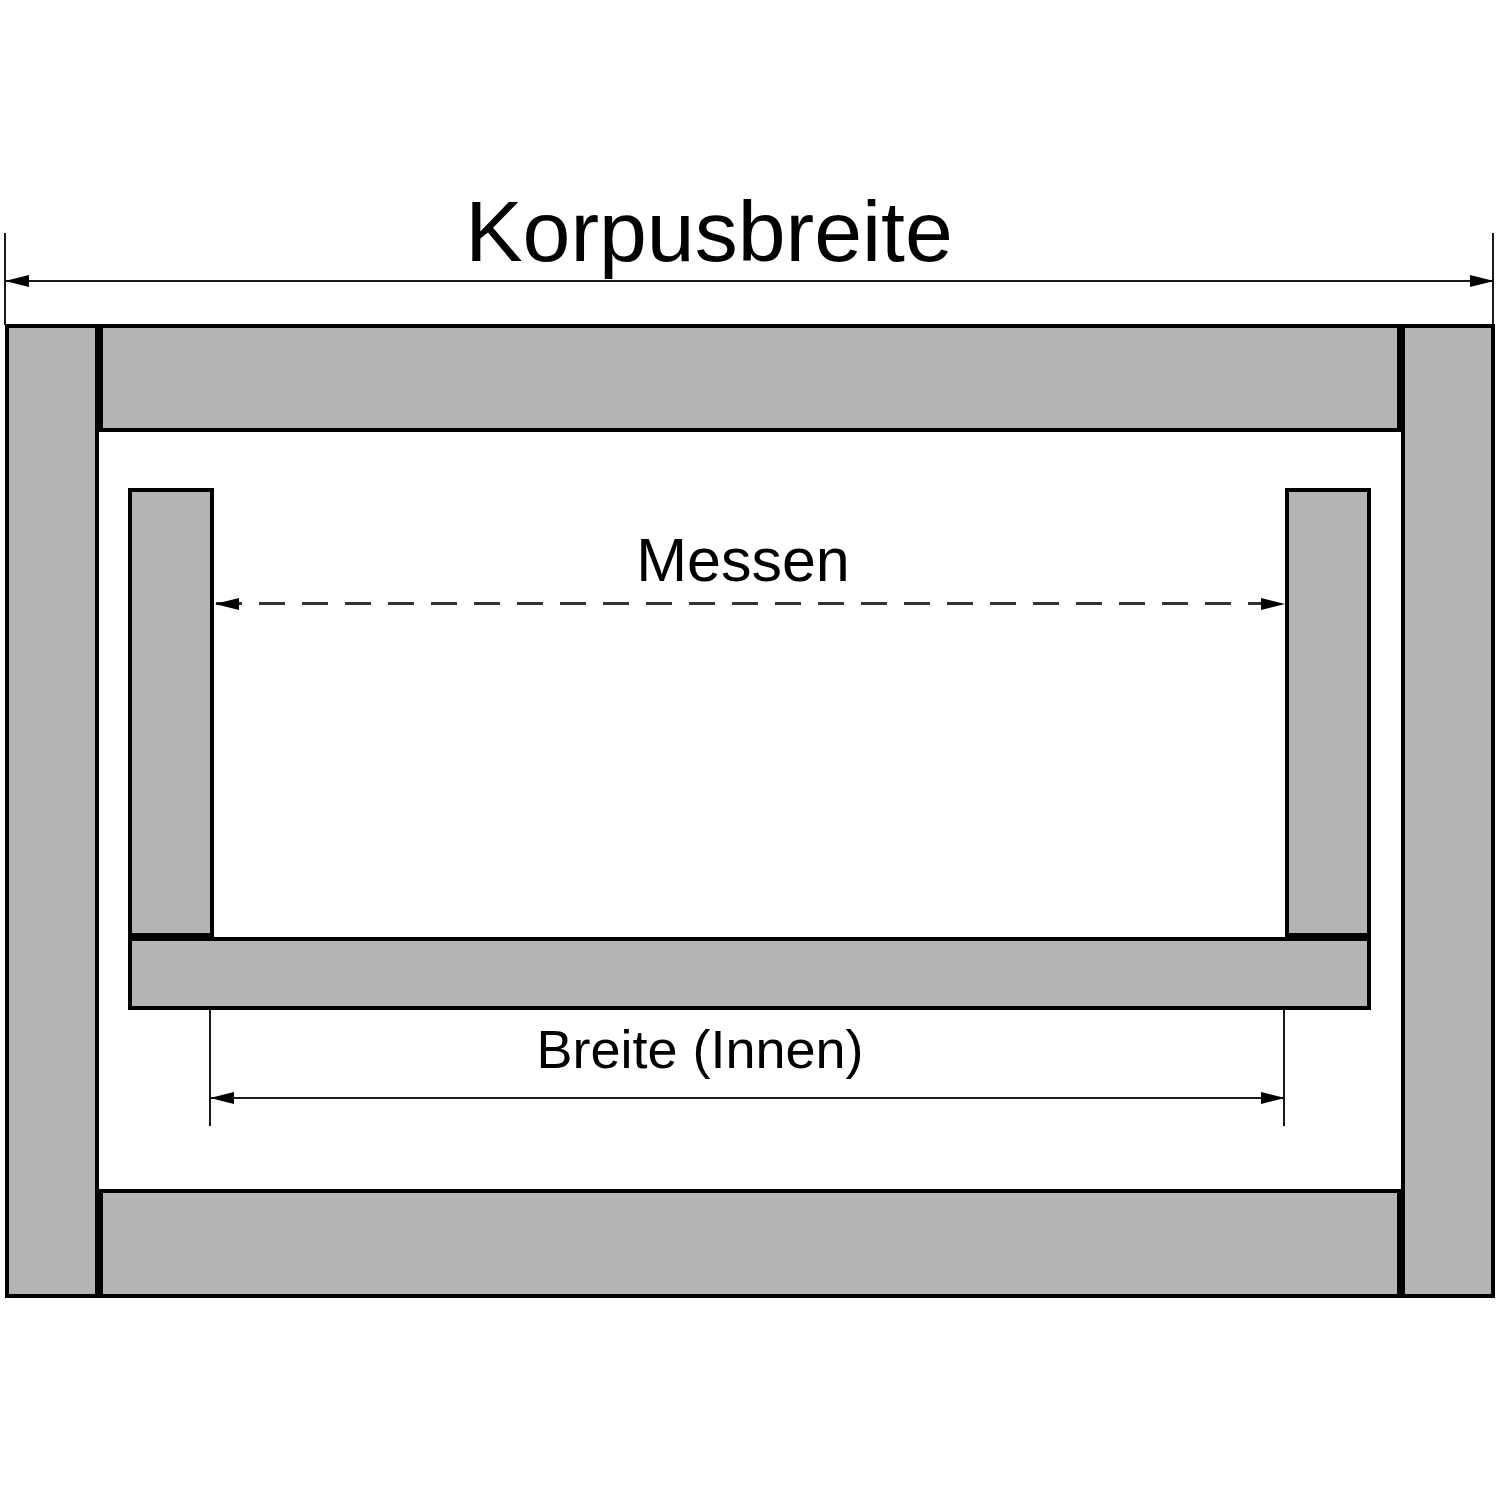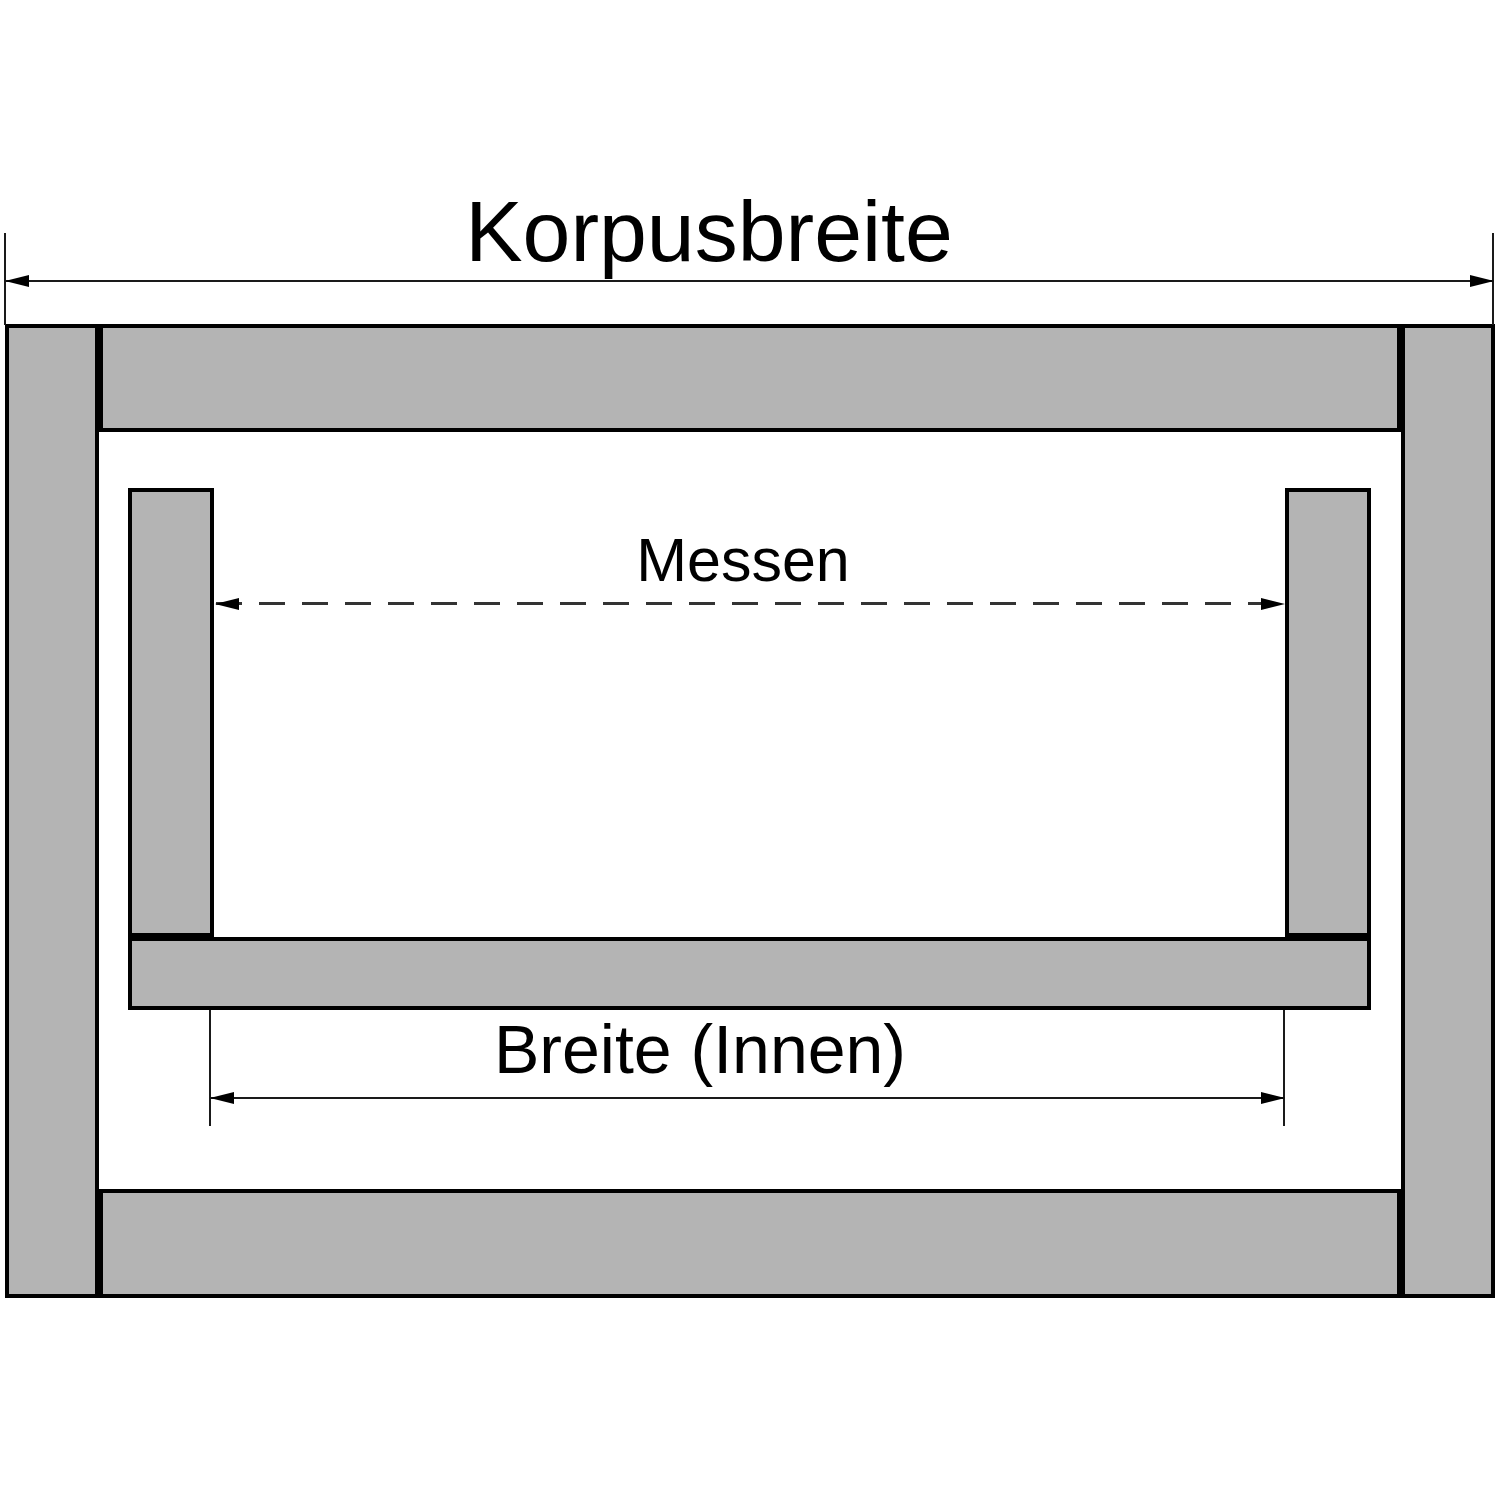--- a/index.html
+++ b/index.html
@@ -82,21 +82,21 @@
 
   
   .dim-label {
     position: absolute;
     color: var(--text-color);
     white-space: nowrap;
     transform: translateX(-50%);
   }
   .korpus-label { left: 709px; top: 188px;  font-size: 86px; line-height: 86px; }
   .messen-label { left: 743px; top: 518px;  font-size: 61px; line-height: 84px; }
-  .breite-label { left: 700px; top: 1008px; font-size: 68px; line-height: 82px; }
+  .breite-label { left: 700px; top: 1008px; font-size: 54px; line-height: 82px; }
 </style>
 </head>
 <body>
 
 <div class="stage">
 
   <div class="panel outer-left"></div>
   <div class="panel outer-right"></div>
   <div class="panel outer-top"></div>
   <div class="panel outer-bottom"></div>

